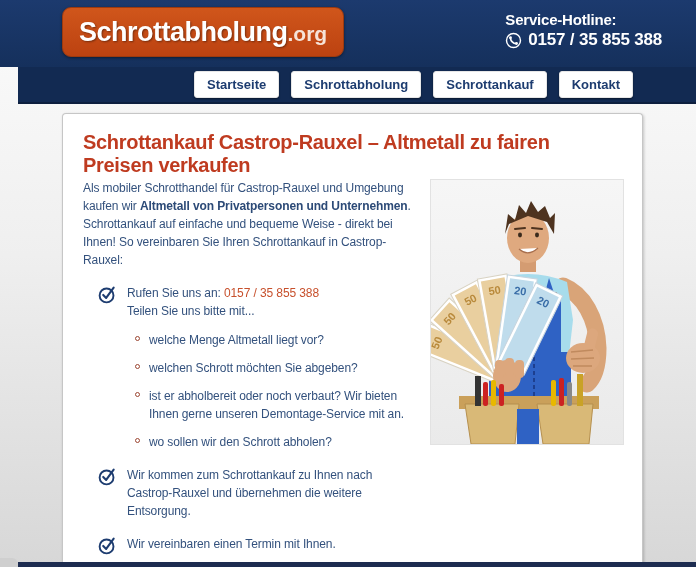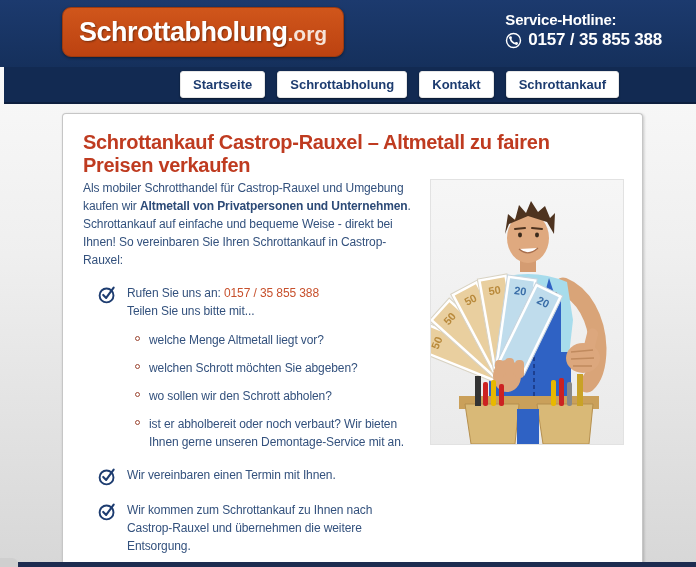--- a/index.html
+++ b/index.html
@@ -17,21 +17,21 @@
   .logo-main { color:#fff; font-size:27px; font-weight:bold; letter-spacing:-0.5px;
                text-shadow:1px 1px 2px rgba(0,0,0,.4); }
   .logo-tld  { color:#f6e3d8; font-size:21px; font-weight:bold; }
   .hotline { position:absolute; right:34px; top:11px; text-align:left; color:#fff; }
   .hotline-label { font-size:15px; font-weight:bold; letter-spacing:-0.2px; }
   .hotline-row { display:flex; align-items:center; justify-content:flex-end; gap:6px; margin-top:2px; }
   .hotline-number { font-size:17px; font-weight:bold; letter-spacing:-0.2px; cursor:pointer; }
   .phone-icon svg { display:block; }
 
   
-  nav { position:absolute; top:67px; left:4px; right:0; height:37px;
+  nav { position:absolute; top:67px; left:18px; right:0; height:37px;
         background:#122a52; border-bottom:2px solid #0d1f3e;
         display:flex; align-items:center; gap:12px; padding-left:176px; }
   .nav-btn { background:#fff; color:#1d3c70; font-size:13px; font-weight:bold;
              padding:5px 12px; border-radius:3px; border:1px solid #e7e7e7;
              box-shadow:0 1px 2px rgba(0,0,0,.45); cursor:pointer; white-space:nowrap; }
 
   
   .card { position:absolute; left:62px; top:113px; width:581px; height:470px;
           background:#fff; border:1px solid #c6c6c6; border-bottom:none;
           border-radius:4px 4px 0 0; box-shadow:1px 1px 3px rgba(0,0,0,.2);
@@ -85,22 +85,22 @@
           </svg>
         </span>
         <span class="hotline-number">0157 / 35 855 388</span>
       </div>
     </div>
   </header>
 
   <nav>
     <span class="nav-btn">Startseite</span>
     <span class="nav-btn">Schrottabholung</span>
+    <span class="nav-btn">Schrottankauf</span>
     <span class="nav-btn">Kontakt</span>
-    <span class="nav-btn">Schrottankauf</span>
   </nav>
 
   <div class="card">
     <h1>Schrottankauf Castrop-Rauxel – Altmetall zu fairen Preisen verkaufen</h1>
 
     <div class="columns">
       <div class="left-col">
         <p class="intro"><span>Als mobiler Schrotthandel für Castrop-Rauxel und Umgebung kaufen wir </span><strong>Altmetall von Privatpersonen und Unternehmen</strong><span>. Schrottankauf auf einfache und bequeme Weise - direkt bei Ihnen! So vereinbaren Sie Ihren Schrottankauf in Castrop-Rauxel:</span></p>
 
         <div class="check-item">
@@ -120,46 +120,46 @@
           <li>
               <span class="bullet-ring"></span>
               <span>welche Menge Altmetall liegt vor?</span>
             </li>
           <li>
               <span class="bullet-ring"></span>
               <span>welchen Schrott möchten Sie abgeben?</span>
             </li>
           <li>
               <span class="bullet-ring"></span>
+              <span>ist er abholbereit oder noch verbaut? Wir bieten Ihnen gerne unseren Demontage-Service mit an.</span>
+            </li>
+          <li>
+              <span class="bullet-ring"></span>
               <span>wo sollen wir den Schrott abholen?</span>
             </li>
-          <li>
-              <span class="bullet-ring"></span>
-              <span>ist er abholbereit oder noch verbaut? Wir bieten Ihnen gerne unseren Demontage-Service mit an.</span>
-            </li>
         </ul>
+
+        <div class="check-item">
+          <span class="check-icon">
+            <svg width="19" height="19" viewBox="0 0 20 20">
+              <circle cx="9" cy="11" r="7.3" fill="none" stroke="#1d3c70" stroke-width="2"></circle>
+              <path d="M5.5,10.5 L8.6,13.6 L16.5,2.8" fill="none" stroke="#1d3c70" stroke-width="2.2" stroke-linecap="round" stroke-linejoin="round"></path>
+            </svg>
+          </span>
+          <div class="check-text">Wir kommen zum Schrottankauf zu Ihnen nach Castrop-Rauxel und übernehmen die weitere Entsorgung.</div>
+        </div>
 
         <div class="check-item">
           <span class="check-icon">
             <svg width="19" height="19" viewBox="0 0 20 20">
               <circle cx="9" cy="11" r="7.3" fill="none" stroke="#1d3c70" stroke-width="2"></circle>
               <path d="M5.5,10.5 L8.6,13.6 L16.5,2.8" fill="none" stroke="#1d3c70" stroke-width="2.2" stroke-linecap="round" stroke-linejoin="round"></path>
             </svg>
           </span>
           <div class="check-text">Wir vereinbaren einen Termin mit Ihnen.</div>
-        </div>
-
-        <div class="check-item">
-          <span class="check-icon">
-            <svg width="19" height="19" viewBox="0 0 20 20">
-              <circle cx="9" cy="11" r="7.3" fill="none" stroke="#1d3c70" stroke-width="2"></circle>
-              <path d="M5.5,10.5 L8.6,13.6 L16.5,2.8" fill="none" stroke="#1d3c70" stroke-width="2.2" stroke-linecap="round" stroke-linejoin="round"></path>
-            </svg>
-          </span>
-          <div class="check-text">Wir kommen zum Schrottankauf zu Ihnen nach Castrop-Rauxel und übernehmen die weitere Entsorgung.</div>
         </div>
       </div>
 
       <div class="photo">
         <svg width="194" height="266" viewBox="0 0 194 266">
           <defs>
             <linearGradient id="pbg" x1="0" y1="0" x2="0" y2="1">
               <stop offset="0" stop-color="#f6f6f6"></stop>
                 <stop offset="1" stop-color="#eaeaea"></stop>
             </linearGradient>

